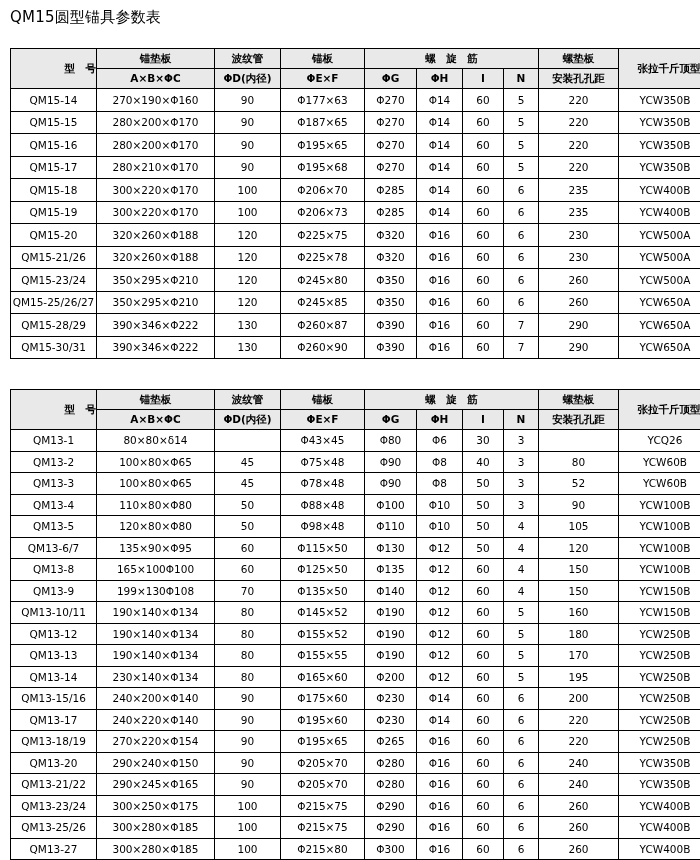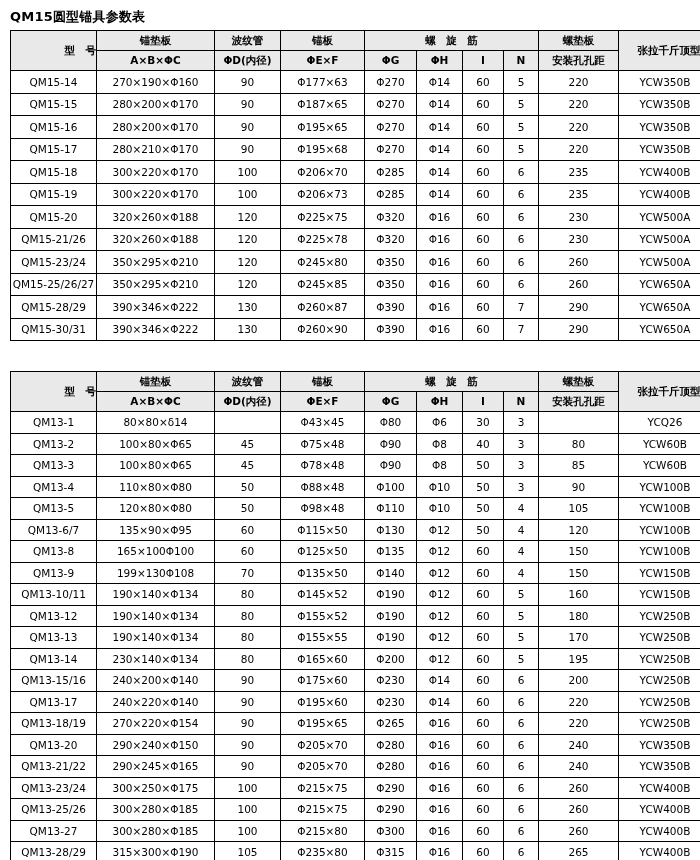--- a/index.html
+++ b/index.html
@@ -16,23 +16,23 @@
   }
   .page {
     width: 700px;
     padding: 0;
     box-sizing: border-box;
   }
   .section {
     margin: 0;
   }
   .section-title {
-    font-size: 13px;
-    font-weight: bold;
-    padding: 0 0 4px 10px;
+    font-size: 15px;
+    font-weight: normal;
+    padding: 0 0 21px 10px;
     letter-spacing: 0.2px;
   }
   .table-wrap {
     padding: 0 8px 0 10px;
   }
   table.spec {
     border-collapse: collapse;
     width: 681px;
     table-layout: fixed;
     font-size: 10.5px;
@@ -336,21 +336,21 @@
             </tr>
             <tr>
               <td>QM13-3</td>
               <td>100×80×Φ65</td>
               <td>45</td>
               <td>Φ78×48</td>
               <td>Φ90</td>
               <td>Φ8</td>
               <td>50</td>
               <td>3</td>
-              <td>85</td>
+              <td>52</td>
               <td>YCW60B</td>
             </tr>
             <tr>
               <td>QM13-4</td>
               <td>110×80×Φ80</td>
               <td>50</td>
               <td>Φ88×48</td>
               <td>Φ100</td>
               <td>Φ10</td>
               <td>50</td>

